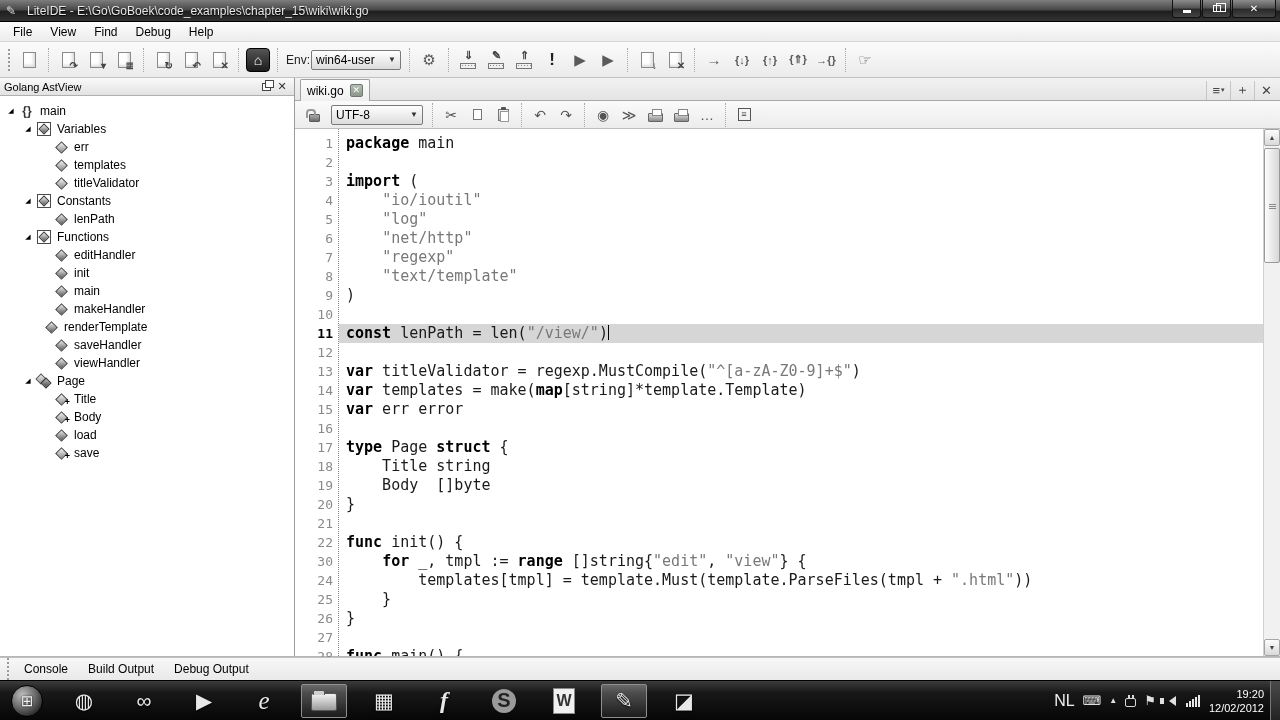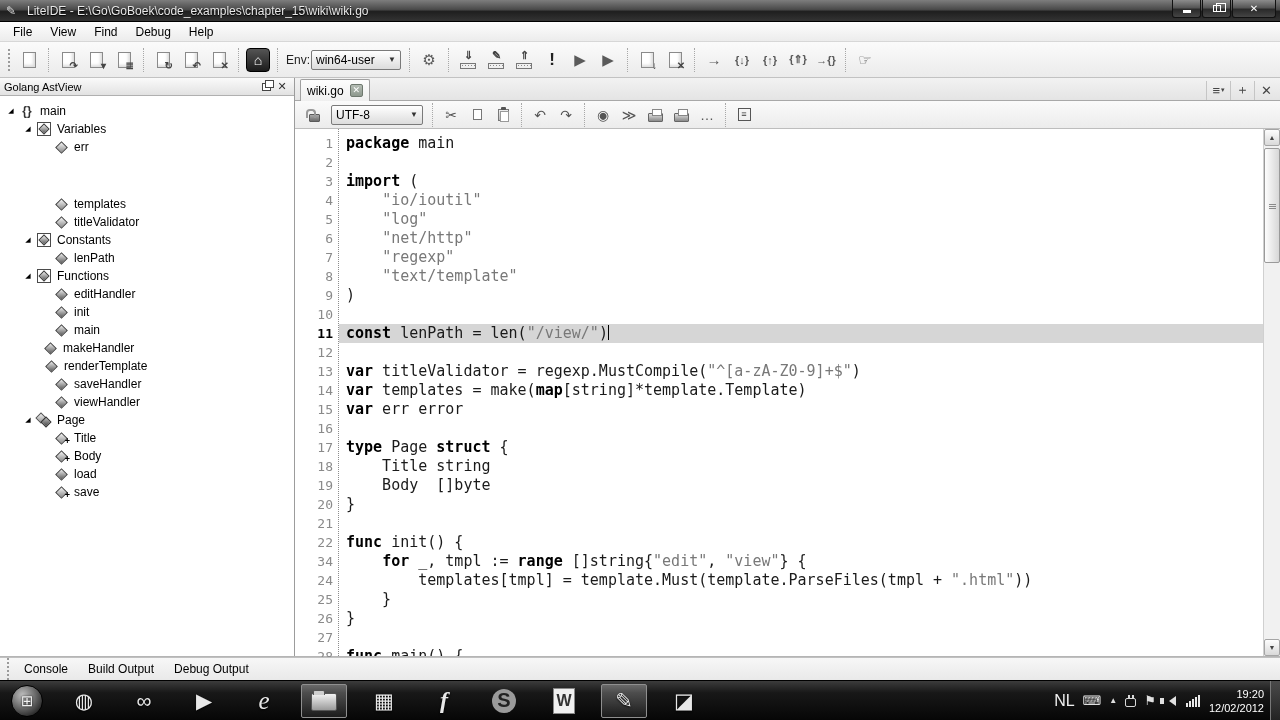--- a/index.html
+++ b/index.html
@@ -286,21 +286,21 @@
           </span>
           <span class="tlabel">Variables</span>
         </div>
         <div class="trow" style="padding-left: 38px;">
           <span class="tspc"></span>
           <span class="tico">
             <span class="dm lt"></span>
           </span>
           <span class="tlabel">err</span>
         </div>
-        <div class="trow" style="padding-left: 38px; margin-top: 39px;">
+        <div class="trow" style="padding-left: 38px;">
           <span class="tspc"></span>
           <span class="tico">
             <span class="dm lt"></span>
           </span>
           <span class="tlabel">templates</span>
         </div>
         <div class="trow" style="padding-left: 38px;">
           <span class="tspc"></span>
           <span class="tico">
             <span class="dm lt"></span>
@@ -346,21 +346,21 @@
           </span>
           <span class="tlabel">init</span>
         </div>
         <div class="trow" style="padding-left: 38px;">
           <span class="tspc"></span>
           <span class="tico">
             <span class="dm"></span>
           </span>
           <span class="tlabel">main</span>
         </div>
-        <div class="trow" style="padding-left: 27px;">
+        <div class="trow" style="padding-left: 38px;">
           <span class="tspc"></span>
           <span class="tico">
             <span class="dm"></span>
           </span>
           <span class="tlabel">makeHandler</span>
         </div>
         <div class="trow" style="padding-left: 28px;">
           <span class="tspc"></span>
           <span class="tico">
             <span class="dm"></span>
@@ -487,21 +487,21 @@
           <div class="ln">13</div>
           <div class="ln">14</div>
           <div class="ln">15</div>
           <div class="ln">16</div>
           <div class="ln">17</div>
           <div class="ln">18</div>
           <div class="ln">19</div>
           <div class="ln">20</div>
           <div class="ln">21</div>
           <div class="ln">22</div>
-          <div class="ln">34</div>
+          <div class="ln">30</div>
           <div class="ln">24</div>
           <div class="ln">25</div>
           <div class="ln">26</div>
           <div class="ln">27</div>
           <div class="ln">28</div>
         </div>
       <div class="codecol">
           <div class="cl"><span class="seg-k">package</span><span class="seg-p"> main</span></div>
           <div class="cl"></div>
           <div class="cl"><span class="seg-k">import</span><span class="seg-p"> (</span></div>

